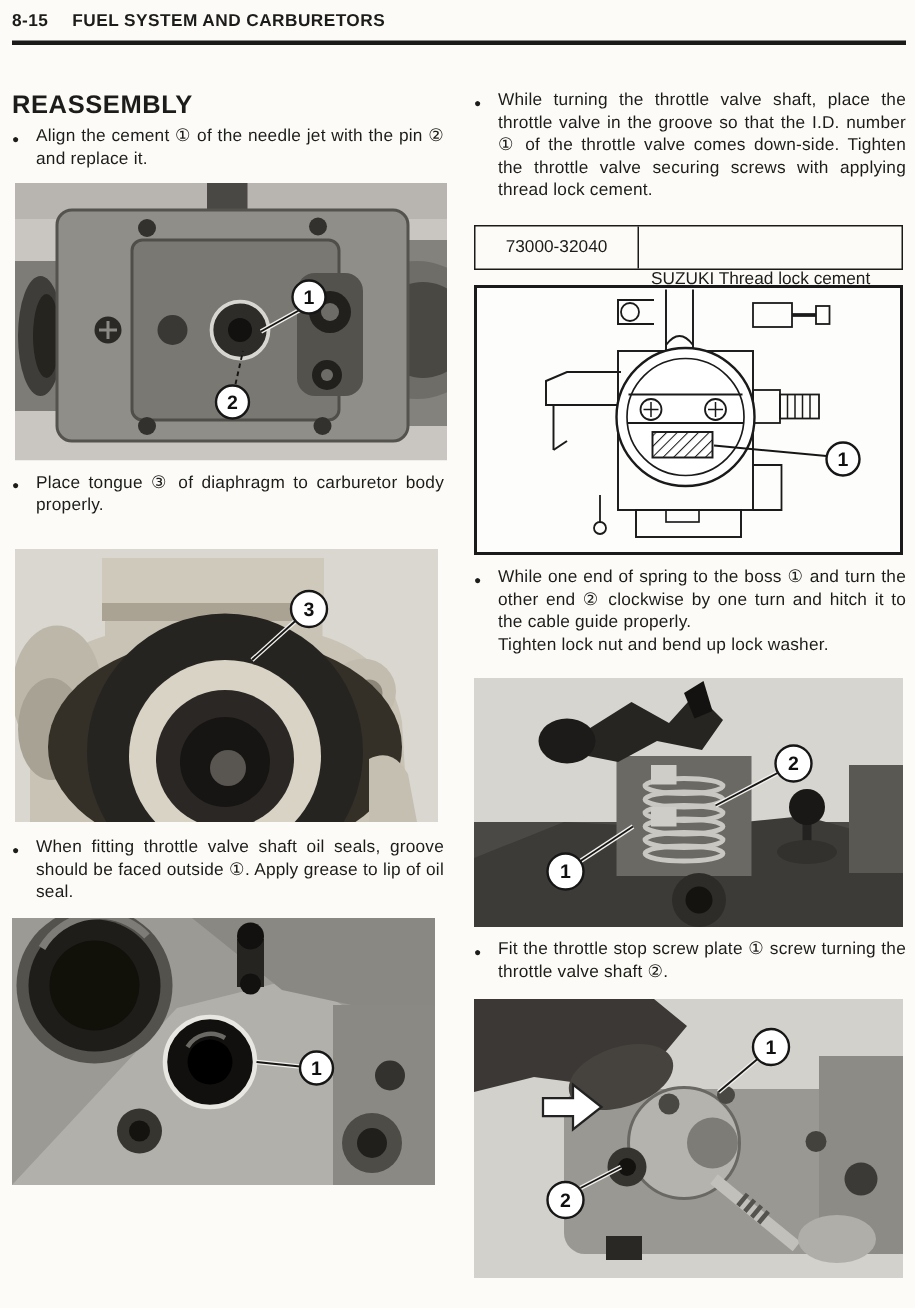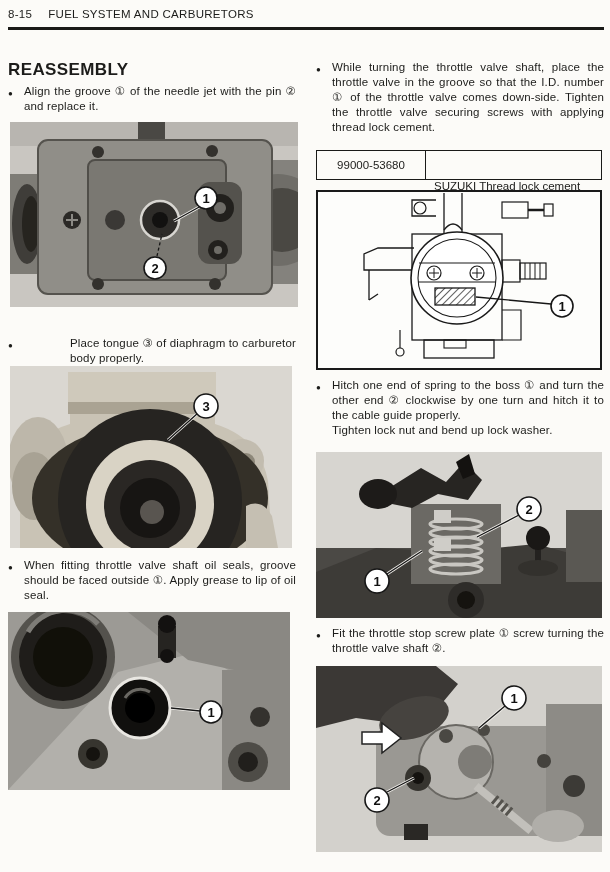--- a/index.html
+++ b/index.html
@@ -1,21 +1,21 @@
 <!DOCTYPE html>
 <html><head>
 <meta charset="utf-8">
 <style>
   html,body{margin:0;padding:0;background:#e8e6e2;}
   .page{
     position:relative;width:610px;height:872px;margin:0 auto;
     background:#fcfbf8;overflow:hidden;
     font-family:"Liberation Sans",sans-serif;color:#1c1c1a;
   }
-  .hdr{position:absolute;top:8px;left:8px;width:594px;font-size:11.5px;font-weight:normal;letter-spacing:.3px;}
+  .hdr{position:absolute;top:8px;left:8px;width:594px;font-size:11.5px;font-weight:bold;letter-spacing:.3px;}
   .hdr .pn{margin-right:16px;}
   .hdr-rule{position:absolute;top:27px;left:8px;width:596px;height:3px;background:#1a1a18;}
   .sec-head{position:absolute;left:8px;top:60px;font-size:17px;font-weight:bold;letter-spacing:.4px;}
   .bullet{position:absolute;display:flex;font-size:11.5px;line-height:15px;}
   .bullet .dot{width:16px;flex:0 0 16px;font-size:11px;}
   .bullet .dot::before{content:"●";font-size:8px;position:relative;top:1px;}
   .bullet .txt{flex:1;text-align:justify;letter-spacing:.15px;}
   .bullet .txt p{margin:0;}
   .fig{position:absolute;}
   .fig svg{display:block;}
@@ -39,21 +39,21 @@
 
   <div class="hdr">
     <span class="pn">8-15</span><span>FUEL SYSTEM AND CARBURETORS</span>
   </div>
   <div class="hdr-rule"></div>
 
   <div class="sec-head">REASSEMBLY</div>
 
   <div class="bullet" style="left:8px;top:84px;width:288px;">
     <span class="dot"></span>
-    <div class="txt">Align the groove ① of the needle jet with the pin ② and replace it.</div>
+    <div class="txt">Align the cement ① of the needle jet with the pin ② and replace it.</div>
   </div>
 
   <div class="fig" style="left:10px;top:122px;">
     <svg width="288" height="185" viewBox="0 0 288 185">
       <rect x="0" y="0" width="288" height="185" fill="#c9c6c1"></rect>
       <rect x="0" y="0" width="288" height="24" fill="#b8b5b0"></rect>
       <rect x="128" y="0" width="27" height="22" fill="#4a4844"></rect>
       <rect x="250" y="38" width="38" height="124" fill="#84827d"></rect>
       <circle cx="268" cy="98" r="46" fill="#6f6d68"></circle>
       <circle cx="272" cy="98" r="32" fill="#4a4843"></circle>
@@ -84,21 +84,21 @@
         <text class="cot" x="196" y="80.5">1</text>
       </g>
       <g>
         <line class="ld" x1="147" y1="134" x2="152" y2="112" stroke-dasharray="3,2.5"></line>
         <circle class="co" cx="145" cy="146" r="11"></circle>
         <text class="cot" x="145" y="150.5">2</text>
       </g>
     </svg>
   </div>
 
-  <div class="bullet" style="left:8px;top:336px;width:288px;gap:46px;">
+  <div class="bullet" style="left:8px;top:315px;width:288px;">
     <span class="dot"></span>
     <div class="txt">Place tongue ③ of diaphragm to carburetor body properly.</div>
   </div>
 
   <div class="fig" style="left:10px;top:366px;">
     <svg width="282" height="182" viewBox="0 0 282 182">
       <rect x="0" y="0" width="282" height="182" fill="#dad7d1"></rect>
       <path d="M10,182 L10,110 Q18,70 60,58 L60,42 L205,42 L205,58 Q250,72 258,115 L262,182 Z" fill="#c9c3b5"></path>
       <rect x="58" y="6" width="148" height="40" fill="#cfc9bb"></rect>
       <rect x="58" y="36" width="148" height="12" fill="#aaa393"></rect>
@@ -156,21 +156,21 @@
       </g>
     </svg>
   </div>
 
   <div class="bullet" style="left:316px;top:60px;width:288px;">
     <span class="dot"></span>
     <div class="txt">While turning the throttle valve shaft, place the throttle valve in the groove so that the I.D. number ① of the throttle valve comes down-side. Tighten the throttle valve securing screws with applying thread lock cement.</div>
   </div>
 
   <div class="spec-table">
-    <div class="cell-a">99000-53680</div>
+    <div class="cell-a">73000-32040</div>
     <div class="cell-b">SUZUKI Thread lock cement</div>
   </div>
 
   <div class="fig" style="left:316px;top:190px;">
     <svg width="286" height="180" viewBox="0 0 286 180">
       <defs>
         <pattern id="hatch" width="5" height="5" patternTransform="rotate(45)" patternUnits="userSpaceOnUse">
           <line x1="0" y1="0" x2="0" y2="5" stroke="#1a1a1a" stroke-width="1.4"></line>
         </pattern>
       </defs>
@@ -217,21 +217,21 @@
         <line class="ld" x1="160" y1="107" x2="235" y2="114"></line>
         <circle class="co" cx="246" cy="116" r="11"></circle>
         <text class="cot" x="246" y="120.5">1</text>
       </g>
     </svg>
   </div>
 
   <div class="bullet" style="left:316px;top:378px;width:288px;">
     <span class="dot"></span>
     <div class="txt">
-      <p>Hitch one end of spring to the boss ① and turn the other end ② clockwise by one turn and hitch it to the cable guide properly.</p>
+      <p>While one end of spring to the boss ① and turn the other end ② clockwise by one turn and hitch it to the cable guide properly.</p>
       <p>Tighten lock nut and bend up lock washer.</p>
     </div>
   </div>
 
   <div class="fig" style="left:316px;top:452px;">
     <svg width="286" height="166" viewBox="0 0 286 166">
       <rect x="0" y="0" width="286" height="166" fill="#d7d5d0"></rect>
       <rect x="0" y="96" width="286" height="70" fill="#4b4945"></rect>
       <polygon points="0,166 0,120 60,96 140,100 220,92 286,110 286,166" fill="#3d3b37"></polygon>
       <rect x="250" y="58" width="36" height="72" fill="#5a5853"></rect>

